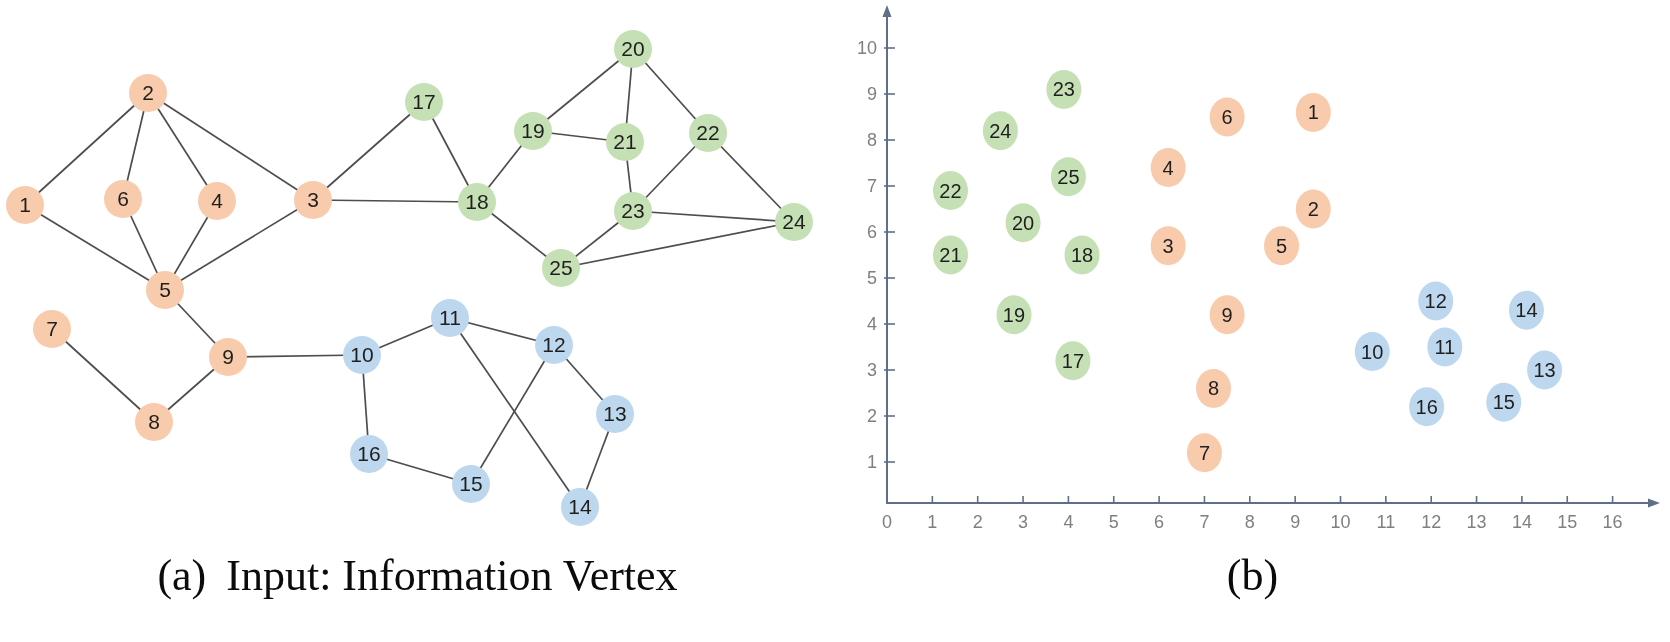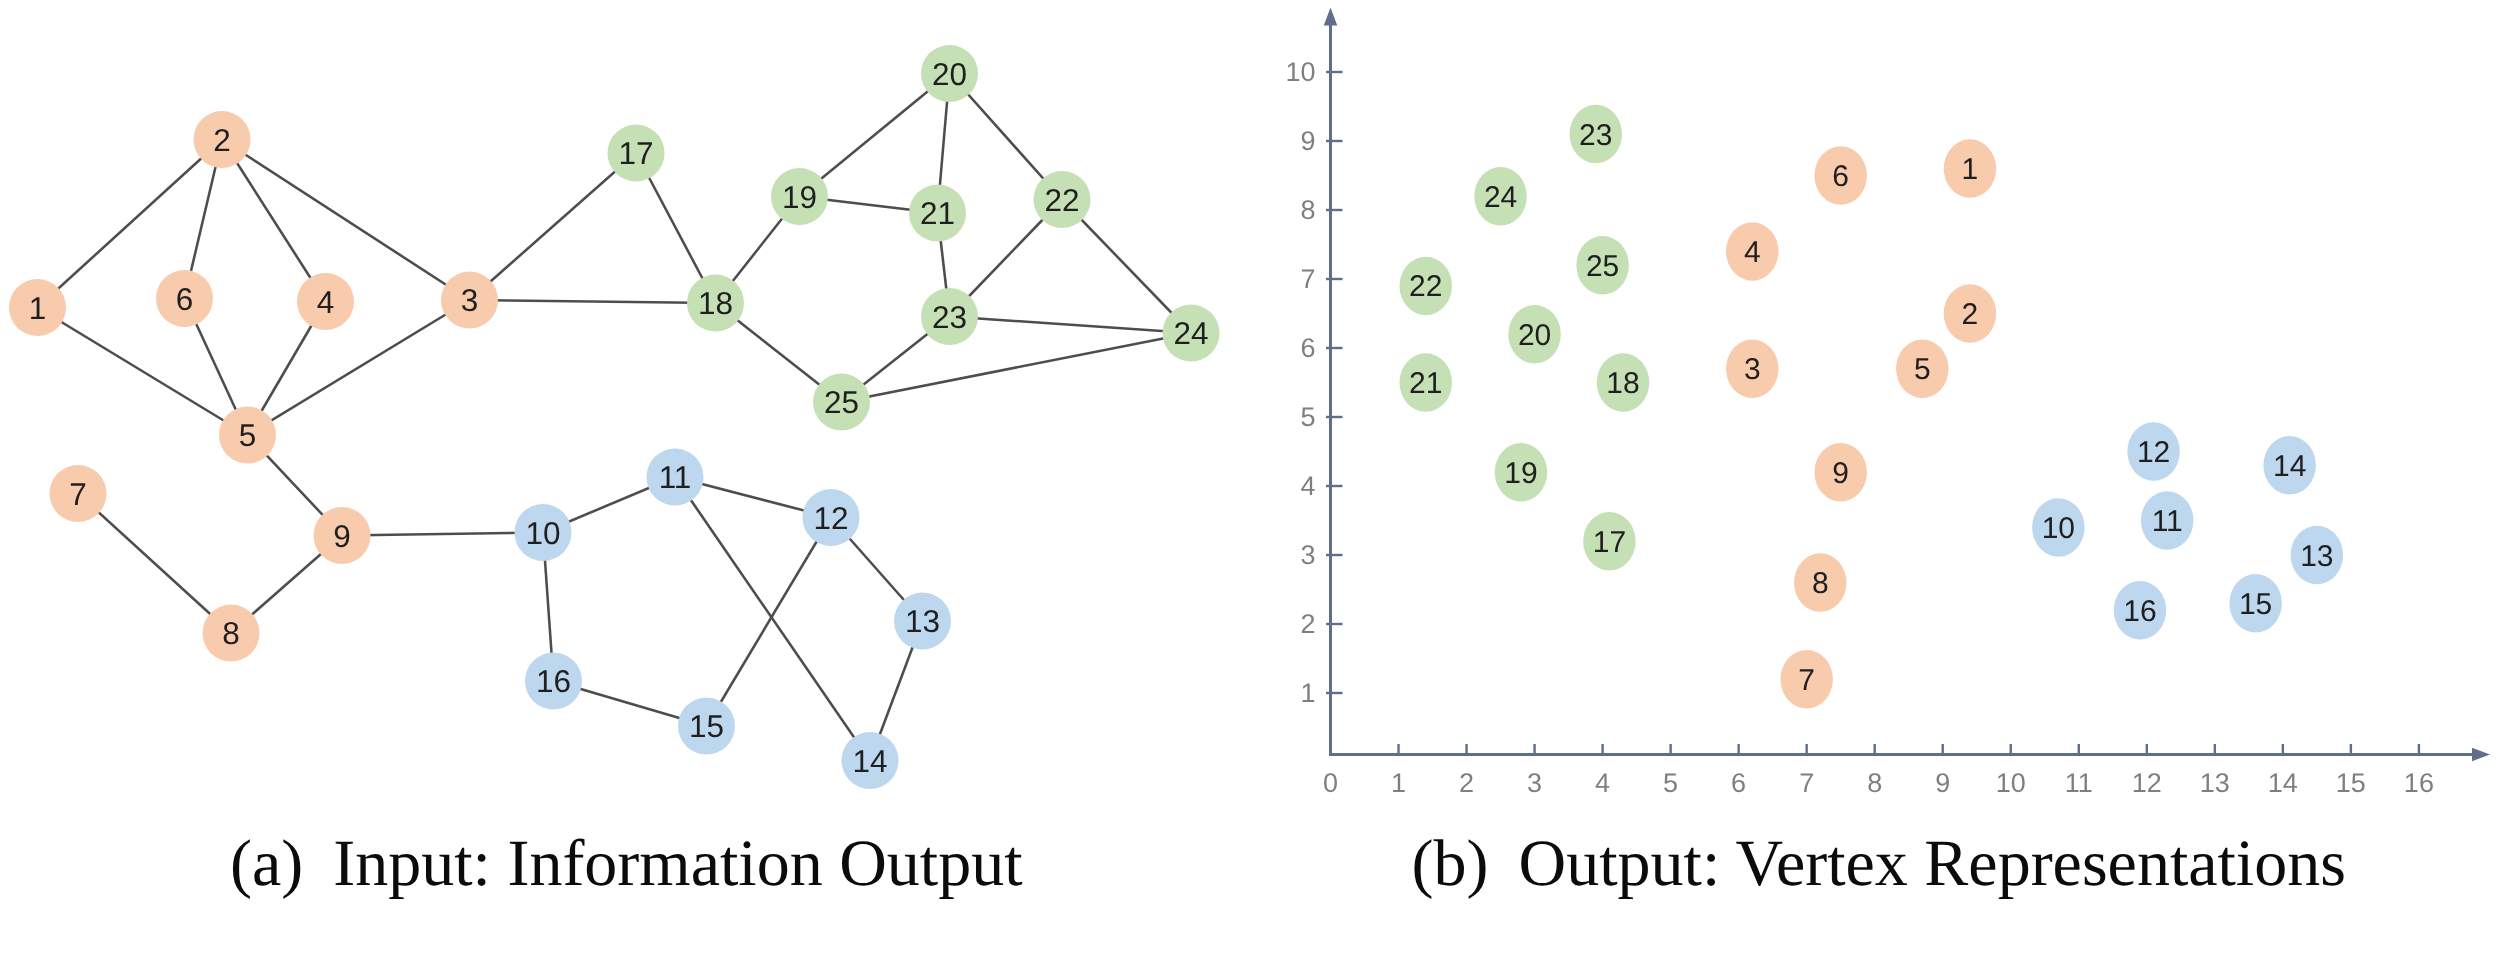--- a/index.html
+++ b/index.html
@@ -108,21 +108,21 @@
         <text x="708" y="133" dy="0.35em" text-anchor="middle" font-size="21" fill="#1F1F1F" font-family="&quot;Liberation Sans&quot;, sans-serif" class="node-label">22</text>
         <circle cx="633" cy="211" r="19" fill="#C5E0B4"></circle>
         <text x="633" y="211" dy="0.35em" text-anchor="middle" font-size="21" fill="#1F1F1F" font-family="&quot;Liberation Sans&quot;, sans-serif" class="node-label">23</text>
         <circle cx="794" cy="222" r="19" fill="#C5E0B4"></circle>
         <text x="794" y="222" dy="0.35em" text-anchor="middle" font-size="21" fill="#1F1F1F" font-family="&quot;Liberation Sans&quot;, sans-serif" class="node-label">24</text>
         <circle cx="561" cy="268" r="19" fill="#C5E0B4"></circle>
         <text x="561" y="268" dy="0.35em" text-anchor="middle" font-size="21" fill="#1F1F1F" font-family="&quot;Liberation Sans&quot;, sans-serif" class="node-label">25</text>
       </svg>
     <div class="caption">
       <span>(a)</span>
-      <span>Input: Information Output</span>
+      <span>Input: Information Vertex</span>
     </div>
   </div>
 
   <div class="panel">
     <svg id="scatter-svg" viewBox="0 0 835 530">
         <line x1="52" y1="503" x2="52" y2="16" stroke="#5F6F8A" stroke-width="2"></line>
         <line x1="51" y1="503" x2="814" y2="503" stroke="#5F6F8A" stroke-width="2"></line>
         <polygon points="52,5 47.5,17 56.5,17" fill="#5F6F8A"></polygon>
         <polygon points="825,503 813,498.5 813,507.5" fill="#5F6F8A"></polygon>
         <text x="52" y="528" text-anchor="middle" font-size="18" fill="#7F7F7F" font-family="&quot;Liberation Sans&quot;, sans-serif">0</text>
@@ -224,17 +224,16 @@
         <text x="115.49" y="190.59999999999997" dy="0.35em" text-anchor="middle" font-size="20" fill="#1F1F1F" font-family="&quot;Liberation Sans&quot;, sans-serif" class="node-label">22</text>
         <ellipse cx="228.865" cy="89.40000000000003" rx="17.5" ry="19.5" fill="#C5E0B4"></ellipse>
         <text x="228.865" y="89.40000000000003" dy="0.35em" text-anchor="middle" font-size="20" fill="#1F1F1F" font-family="&quot;Liberation Sans&quot;, sans-serif" class="node-label">23</text>
         <ellipse cx="165.375" cy="130.8" rx="17.5" ry="19.5" fill="#C5E0B4"></ellipse>
         <text x="165.375" y="130.8" dy="0.35em" text-anchor="middle" font-size="20" fill="#1F1F1F" font-family="&quot;Liberation Sans&quot;, sans-serif" class="node-label">24</text>
         <ellipse cx="233.4" cy="176.8" rx="17.5" ry="19.5" fill="#C5E0B4"></ellipse>
         <text x="233.4" y="176.8" dy="0.35em" text-anchor="middle" font-size="20" fill="#1F1F1F" font-family="&quot;Liberation Sans&quot;, sans-serif" class="node-label">25</text>
       </svg>
     <div class="caption">
       <span>(b)</span>
-      <span>Output: Vertex Representations</span>
     </div>
   </div>
 
 </div>
 
 </body></html>

